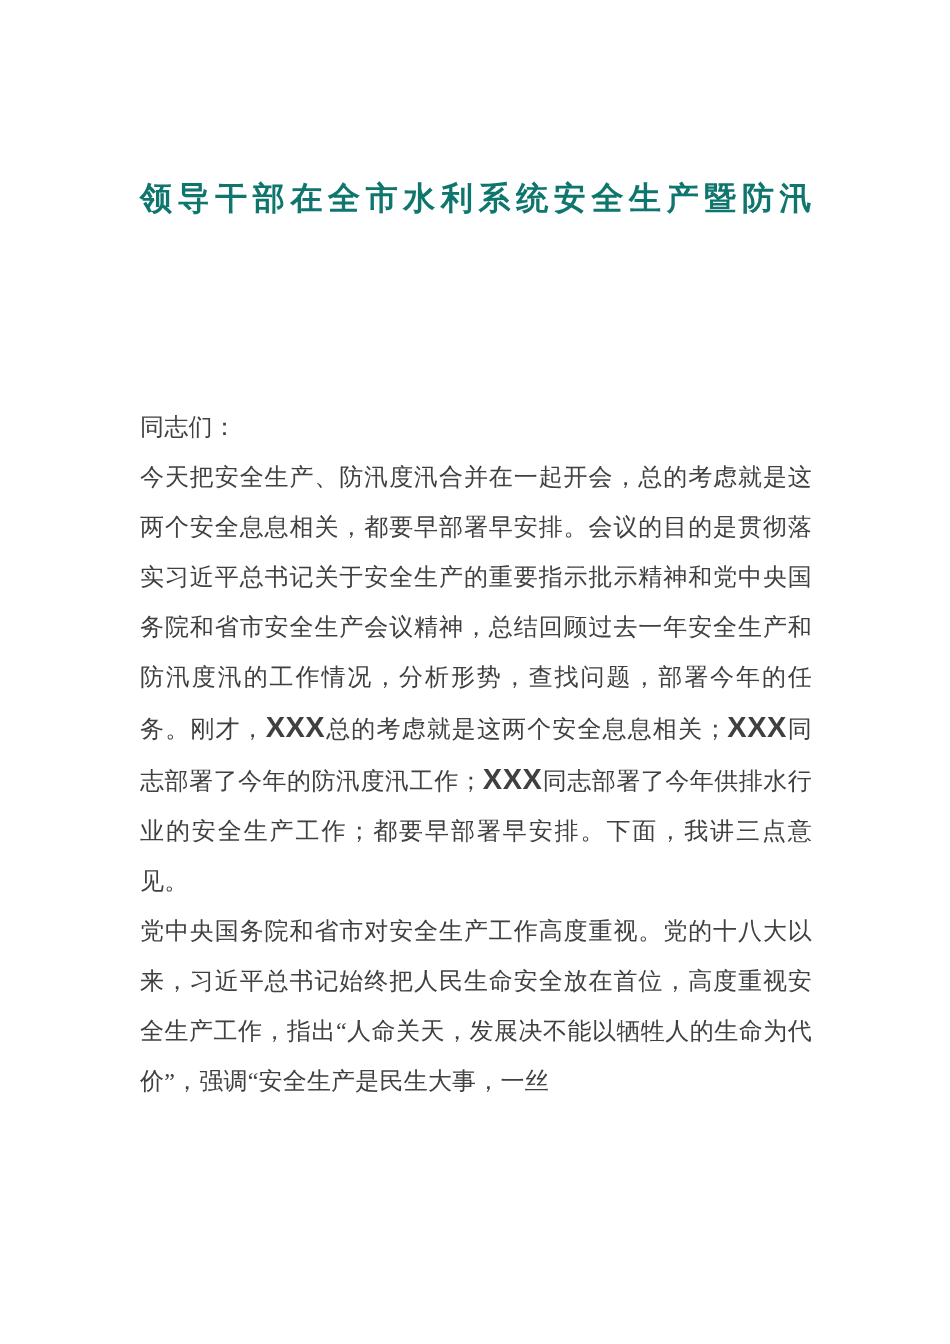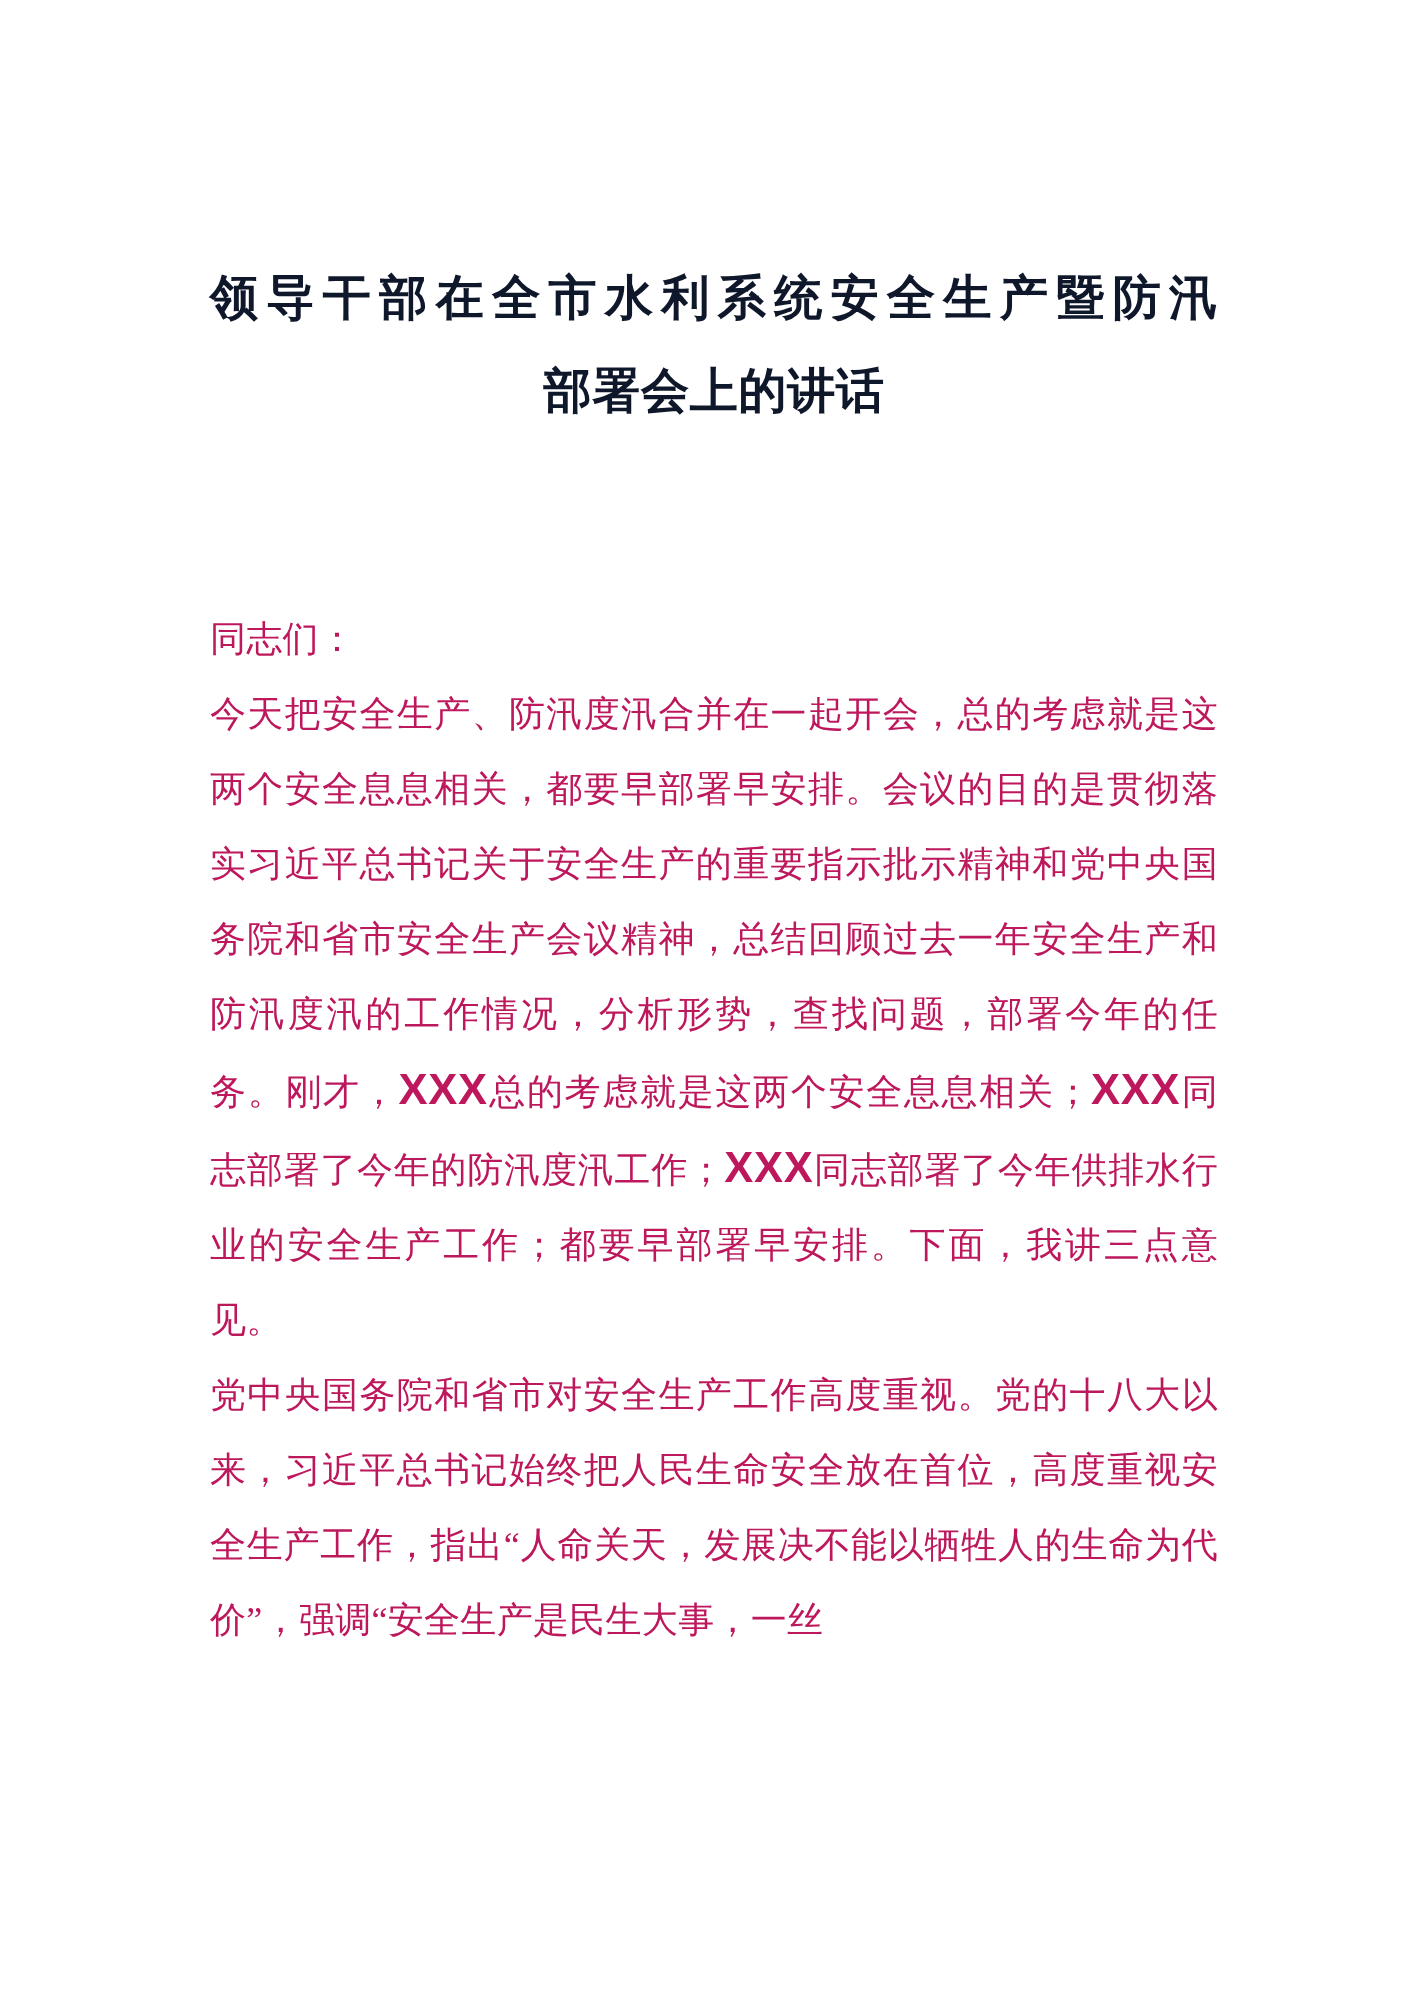--- a/index.html
+++ b/index.html
@@ -30,21 +30,21 @@
     position: absolute;
     left: 140px;
     top: 146px;
     width: 672px;
     text-align: center;
     font-family: "Liberation Sans", "DejaVu Sans", sans-serif;
     font-weight: 700;
     font-size: 32px;
     line-height: 62px;
     letter-spacing: 0.5px;
-    color: #0f172a;
+    color: #0f766e;
   }
 
   .doc-title .title-line {
     display: block;
     white-space: nowrap;
   }
 
   .doc-title .title-line-1 {
     text-align: justify;
     text-align-last: justify;
@@ -61,21 +61,21 @@
     left: 140px;
     top: 402px;
     width: 672px;
   }
 
   .para {
     margin: 0;
     font-family: "Liberation Serif", "DejaVu Serif", serif;
     font-size: 24px;
     line-height: 50px;
-    color: #be185d;
+    color: #404040;
     text-align: justify;
     text-justify: inter-character;
     letter-spacing: 0.2px;
     word-break: break-all;
   }
 
   
   .para.salutation,
   .para.heading {
     text-align: left;
@@ -89,21 +89,20 @@
     letter-spacing: 0.5px;
   }
 </style>
 </head>
 <body>
 
 <div class="page">
 
   <h1 class="doc-title">
     <span class="title-line title-line-1">领导干部在全市水利系统安全生产暨防汛</span>
-    <span class="title-line title-line-2">部署会上的讲话</span>
   </h1>
 
   <div class="body-block">
 
     <p class="para salutation">同志们：</p>
 
     <p class="para"><span>今天把安全生产、防汛度汛合并在一起开会，总的考虑就是这两个安全息息相关，都要早部署早安排。会议的目的是贯彻落实习近平总书记关于安全生产的重要指示批示精神和党中央国务院和省市安全生产会议精神，总结回顾过去一年安全生产和防汛度汛的工作情况，分析形势，查找问题，部署今年的任务。刚才，</span><span class="latin">XXX</span><span>总的考虑就是这两个安全息息相关；</span><span class="latin">XXX</span><span>同志部署了今年的防汛度汛工作；</span><span class="latin">XXX</span><span>同志部署了今年供排水行业的安全生产工作；都要早部署早安排。下面，我讲三点意见。</span></p>
 
 
     <p class="para">党中央国务院和省市对安全生产工作高度重视。党的十八大以来，习近平总书记始终把人民生命安全放在首位，高度重视安全生产工作，指出“人命关天，发展决不能以牺牲人的生命为代价”，强调“安全生产是民生大事，一丝</p>

